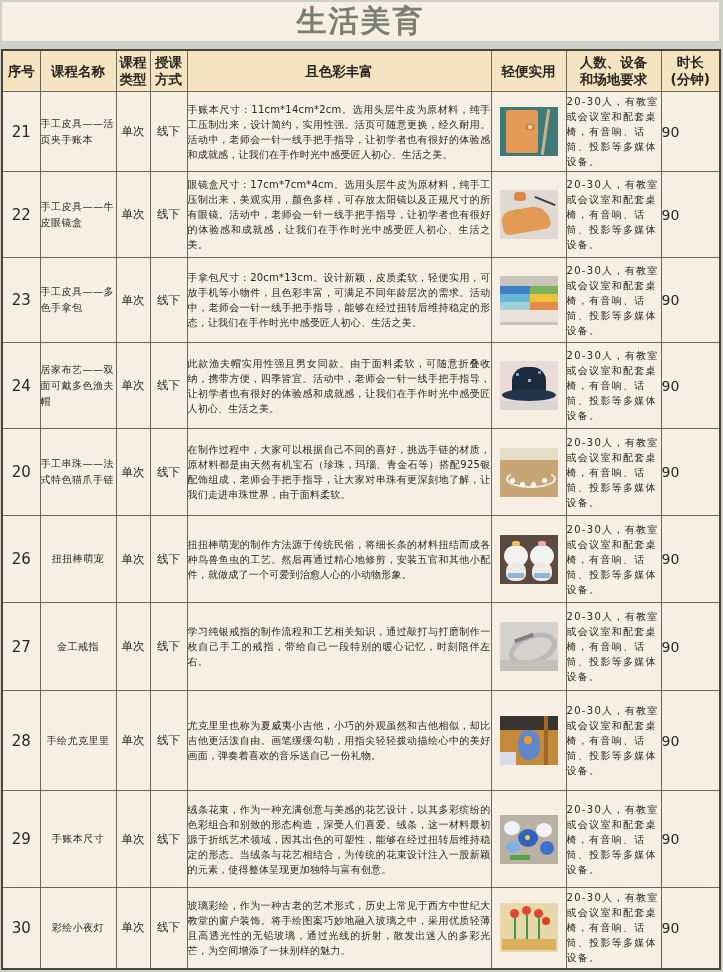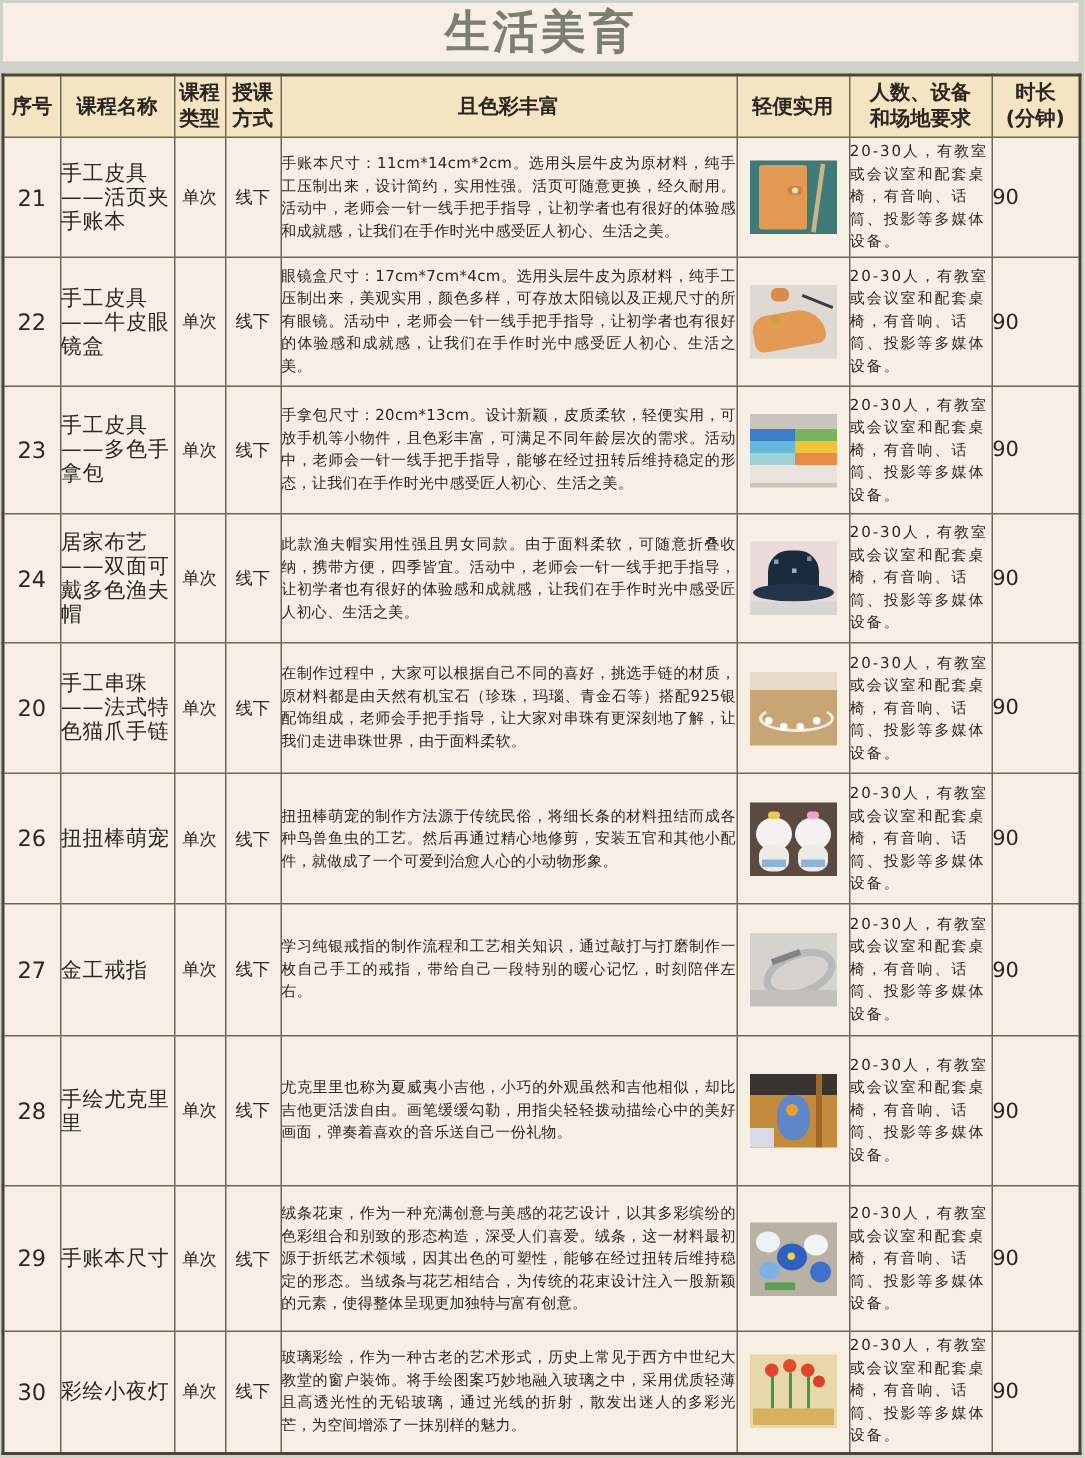--- a/index.html
+++ b/index.html
@@ -27,22 +27,22 @@
   table.courses th, table.courses td {
     border: 1px solid #6e6656;
     padding: 0; vertical-align: middle;
   }
   table.courses thead th {
     background: #f5e4c2;
     font-size: 13.5px; font-weight: bold; color: #2a2620;
     height: 40px; line-height: 17px; text-align: center;
   }
   td.no { text-align: center; font-size: 15px; color: #2b2722; }
-  td.name { font-size: 14px; line-height: 16px; padding: 0 6px; color: #2b2722; letter-spacing: 0.5px; }
-  td.name.center { text-align: left; }
+  td.name { font-size: 10px; line-height: 16px; padding: 0 6px; color: #2b2722; letter-spacing: 0.5px; }
+  td.name.center { text-align: center; }
   td.type, td.mode { text-align: center; font-size: 11.5px; color: #2b2722; }
   td.desc { font-size: 10px; line-height: 15px; padding: 4px 10px 4px 14px; color: #2b2722; letter-spacing: 0.2px; text-align: justify; }
   td.photo { text-align: center; }
   td.req { font-size: 10px; line-height: 15px; padding: 2px 6px 2px 7px; color: #2b2722; letter-spacing: 1.3px; }
   td.dur { text-align: left; font-size: 14px; color: #2b2722; }
   .thumb {
     display: inline-block; width: 58px; height: 49px; position: relative; overflow: hidden;
     vertical-align: middle;
   }
   .thumb > i { position: absolute; display: block; }

